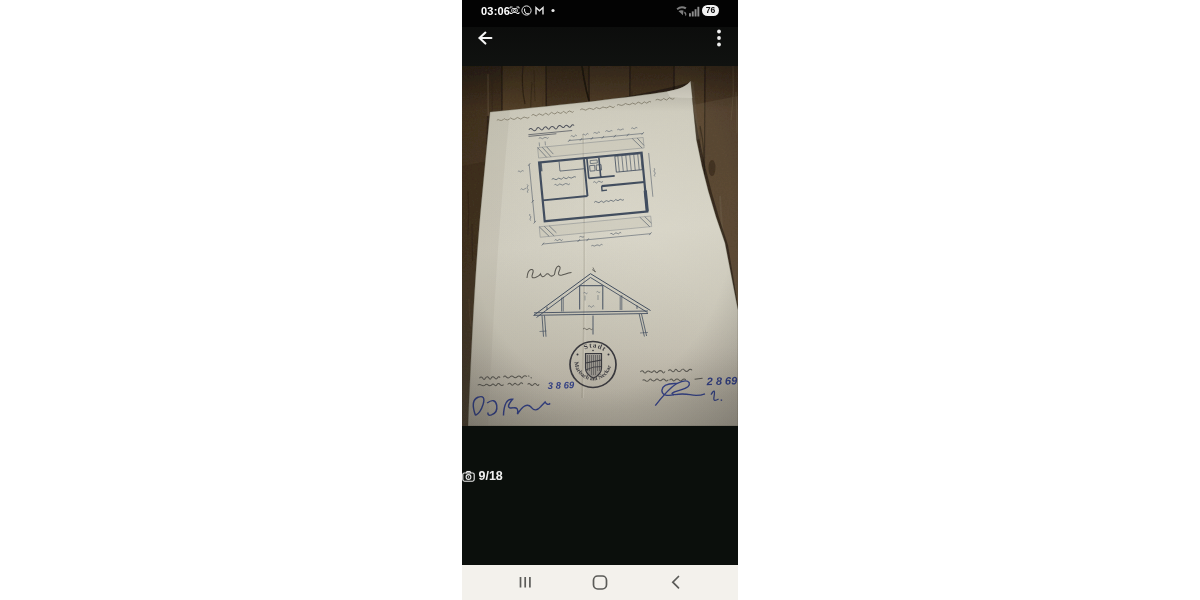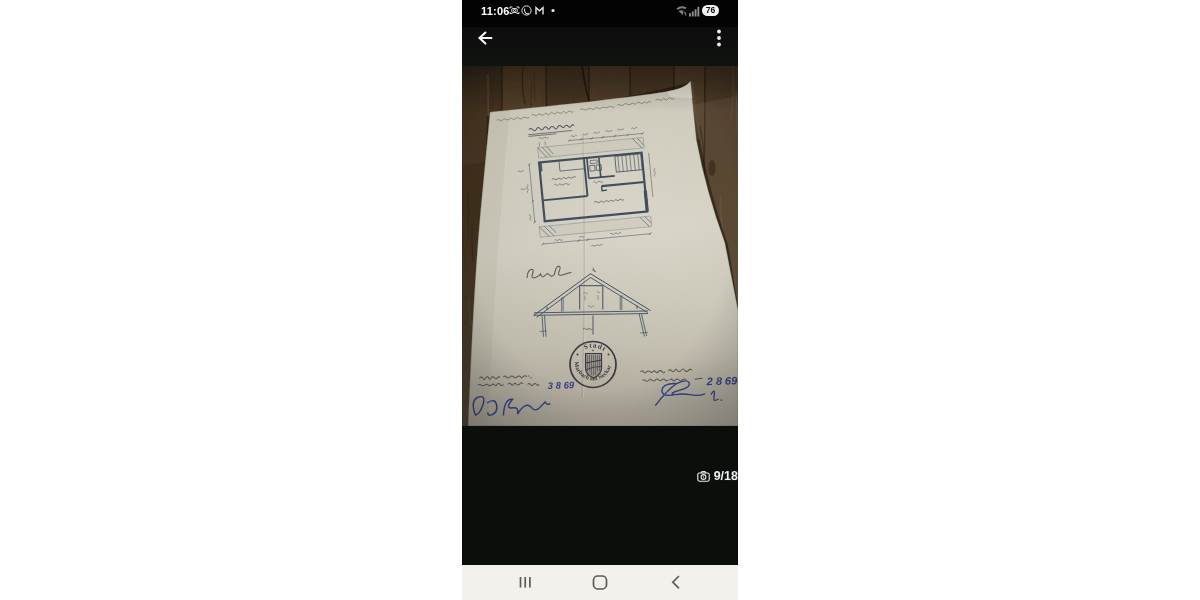--- a/index.html
+++ b/index.html
@@ -2,27 +2,27 @@
 <html><head><meta charset="utf-8">
 <style>
 html,body{margin:0;padding:0;width:1200px;height:600px;background:#ffffff;overflow:hidden}
 *{box-sizing:border-box}
 .phone{position:absolute;left:462px;top:0;width:276px;height:600px;background:#0b0f0c;font-family:"Liberation Sans",sans-serif}
 .status{position:absolute;left:0;top:0;width:276px;height:27px;background:#030303}
 .time{position:absolute;left:19px;top:4.5px;color:#fff;font-size:11px;font-weight:bold;letter-spacing:0.2px;transform:rotate(0.02deg);will-change:transform}
 .sicons{position:absolute;left:47px;top:5px}
 .ricons{position:absolute;right:19px;top:0px}
 .appbar{position:absolute;left:0;top:27px;width:276px;height:39px;background:linear-gradient(#0c0d0c,#101210)}
-.counter{position:absolute;left:0;top:469px;width:276px;height:18px;text-align:right;color:#f2f2f2;font-size:12.5px;font-weight:bold;transform:rotate(0.02deg);will-change:transform}
+.counter{position:absolute;left:0;top:469px;width:276px;height:18px;text-align:left;color:#f2f2f2;font-size:12.5px;font-weight:bold;transform:rotate(0.02deg);will-change:transform}
 .nav{position:absolute;left:0;top:565px;width:276px;height:35px;background:#f3f1ec}
 </style></head>
 <body>
 <div class="phone">
   <div class="status">
-    <div class="time">11:06</div>
+    <div class="time">03:06</div>
     <svg class="sicons" width="120" height="17" viewBox="0 0 120 17">
       <g stroke="#e8e8e8" fill="none" stroke-width="1">
         <path d="M1,3.5 v-1.5 h2.5 M7.5,2 h2.5 v1.5 M10,7 v1.5 h-2.5 M3.5,8.5 H1 V7"></path>
         <rect x="2.8" y="3.6" width="5.4" height="3.8" rx="0.8"></rect>
         <circle cx="5.5" cy="5.5" r="1.1"></circle>
         <circle cx="17.5" cy="5.5" r="4.6"></circle>
         <path d="M15.6,3.7 q-0.7,2.8 1.2,4.4 q1.6,1.1 2.9,0.2" stroke-width="1.1"></path>
         <path d="M27,9.5 V2.5 l3.5,3.2 L34,2.5 v7" fill="none" stroke="#e8e8e8" stroke-width="1.4"></path>
       </g>
       <circle cx="44" cy="5.5" r="1.6" fill="#e8e8e8"></circle>

